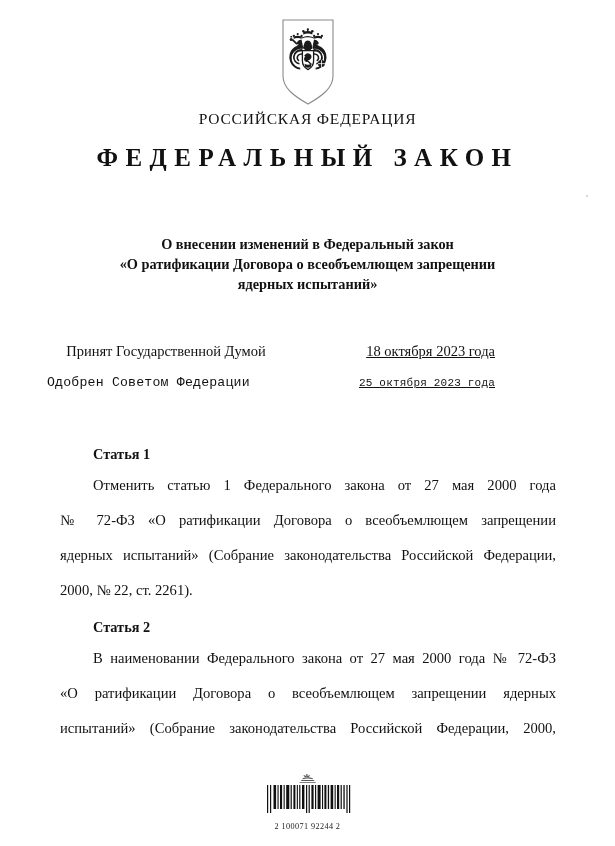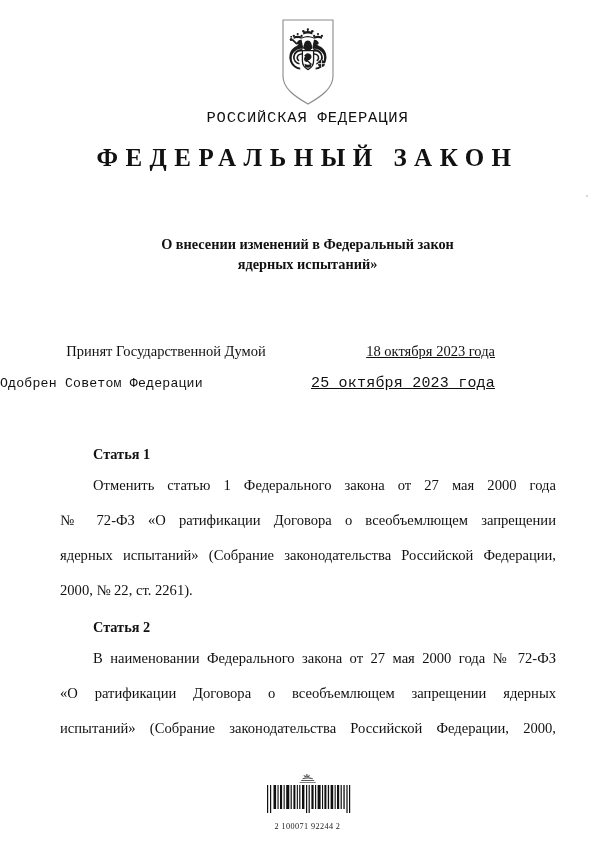--- a/index.html
+++ b/index.html
@@ -41,21 +41,20 @@
     position: absolute;
     top: 110px;
     left: 0;
     width: 615px;
     text-align: center;
     font-size: 15.5px;
     letter-spacing: 0.8px;
     font-weight: 400;
     line-height: 1.1;
     white-space: nowrap;
-    font-family: Liberation Mono, monospace;
   }
 
   .law-line {
     position: absolute;
     top: 136px;
     left: 0;
     width: 615px;
     text-align: center;
     font-size: 25px;
     font-weight: 700;
@@ -91,21 +90,21 @@
 
   .row-duma .adopt-label { width: 300px; }
   .row-soviet .adopt-label {
     width: 300px;
     font-family: "Liberation Mono", "DejaVu Sans Mono", monospace;
     font-size: 13.2px;
     letter-spacing: 0.2px;
   }
   .row-soviet .adopt-date {
     font-family: "Liberation Mono", "DejaVu Sans Mono", monospace;
-    font-size: 15px;
+    font-size: 11px;
     letter-spacing: 0.2px;
     margin-left: 12px;
   }
 
   
   .article-head {
     position: absolute;
     left: 93px;
     font-size: 14.3px;
     font-weight: 700;
@@ -265,20 +264,21 @@
   </div>
 
   <div class="speck"></div>
 
   <div class="country-line">РОССИЙСКАЯ ФЕДЕРАЦИЯ</div>
 
   <div class="law-line">ФЕДЕРАЛЬНЫЙ ЗАКОН</div>
 
   <div class="subject">
     <span class="sline">О внесении изменений в Федеральный закон</span>
+    <span class="sline">«О ратификации Договора о всеобъемлющем запрещении</span>
     <span class="sline">ядерных испытаний»</span>
   </div>
 
   <div class="adopt-row row-duma">
     <span class="adopt-label">Принят Государственной Думой</span>
     <span class="adopt-date">18 октября 2023 года</span>
   </div>
 
   <div class="adopt-row row-soviet">
     <span class="adopt-label">Одобрен Советом Федерации</span>

